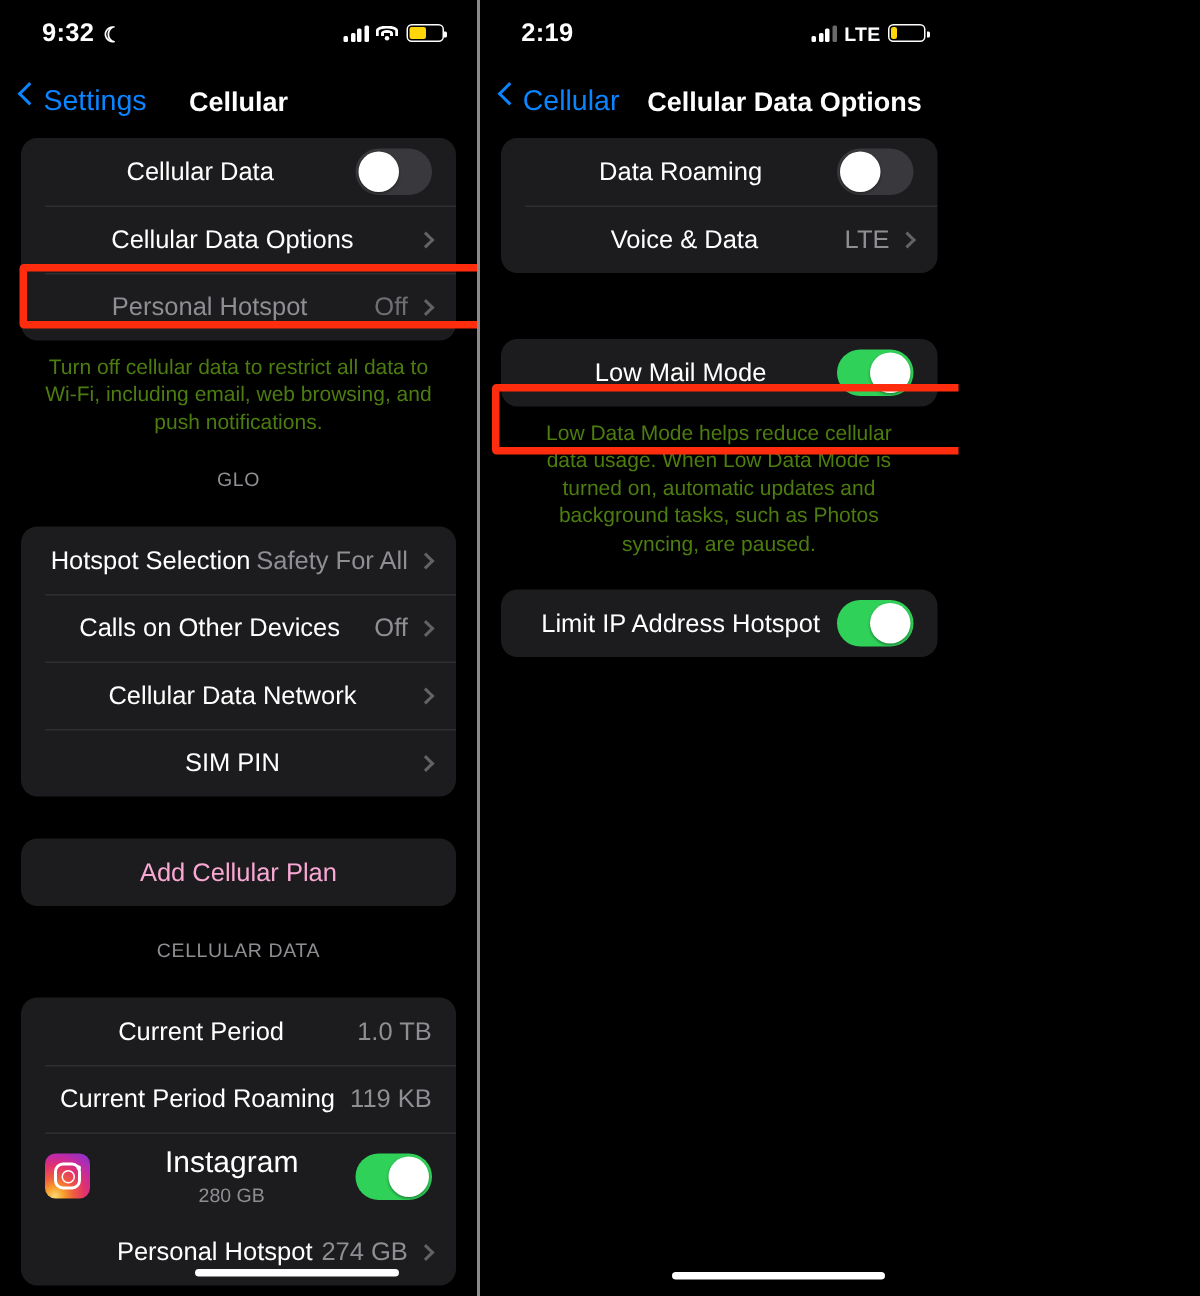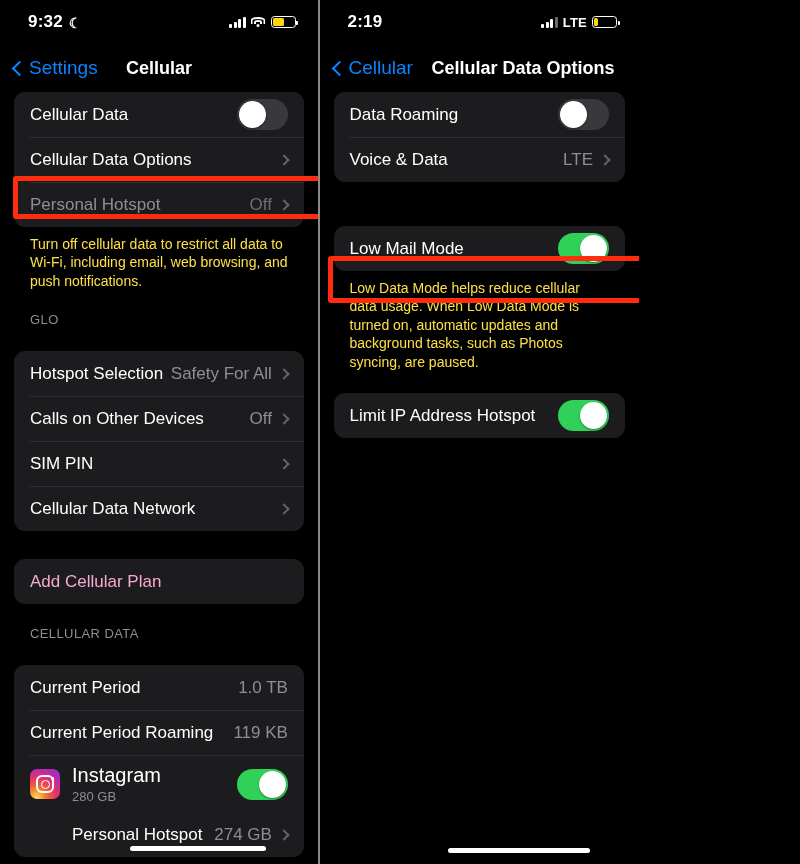--- a/index.html
+++ b/index.html
@@ -35,37 +35,37 @@
   .wifi .w1 { width: 15px; height: 7px; top: 0; }
   .wifi .w2 { width: 8px; height: 4px; top: 3.5px; }
   .wifi .w3 { width: 3px; height: 3px; top: 7px; border-radius: 50%; border: none; background: #fff; }
   .lte { font-size: 13px; font-weight: bold; letter-spacing: .2px; }
   .battery { position: relative; width: 25px; height: 12px; border: 1.5px solid #fff; border-radius: 3.5px; padding: 1.2px; }
   .battery:after { content:""; position: absolute; right: -3.5px; top: 3.5px; width: 2px; height: 4px; background: #fff; border-radius: 0 1px 1px 0; }
   .battery b { display: block; height: 100%; background: #ffd60a; border-radius: 1.5px; }
 
   
   .navbar { position: relative; height: 48px; display: flex; align-items: center; padding: 0 14px; }
-  .back { display: flex; align-items: center; gap: 4px; color: #0a84ff; font-size: 19px; cursor: pointer; }
+  .back { display: flex; align-items: flex-start; gap: 4px; color: #0a84ff; font-size: 19px; cursor: pointer; }
   .chev-l { width: 11px; height: 11px; border-left: 2.6px solid #0a84ff; border-bottom: 2.6px solid #0a84ff; transform: rotate(45deg); }
   .nav-title { position: absolute; left: 0; right: 0; text-align: center; color: #fff; font-size: 18px; font-weight: bold; pointer-events: none; }
   .phone.right .nav-title { text-align: left; left: 112px; }
 
   
-  .content { padding: 0 14px; }
+  .content { padding: 0 14px; text-align: center; }
   .group { background: #1c1c1e; border-radius: 11px; overflow: hidden; }
   .row { position: relative; display: flex; align-items: center; min-height: 45px; padding: 0 16px; color: #fff; font-size: 17px; }
   .row + .row:before { content:""; position:absolute; left:16px; right:0; top:0; height:1px; background:#2f2f31; }
   .row .label { flex: 1; }
   .row .label.dim { color: #8e8e93; }
   .row .value { color: #8e8e93; font-size: 17px; margin-right: 8px; }
   .row .value.dim { color: #6e6e73; }
   .chev { width: 8px; height: 8px; border-right: 2px solid #636366; border-top: 2px solid #636366; transform: rotate(45deg); flex: none; }
   .sectionhdr { color: #8e8e93; font-size: 13px; letter-spacing: .4px; padding: 22px 16px 24px; }
-  .footer { color: #fde047; font-size: 14px; line-height: 1.32; padding: 8px 16px 0; }
+  .footer { color: #4d7c0f; font-size: 14px; line-height: 1.32; padding: 8px 16px 0; }
   .link { color: #f9a8d4; }
 
   
   .toggle { width: 51px; height: 31px; border-radius: 16px; position: relative; flex: none; background: #39393d; }
   .toggle.on { background: #30d158; }
   .toggle .knob { position: absolute; top: 2px; left: 2px; width: 27px; height: 27px; border-radius: 50%; background: #fff; box-shadow: 0 1px 2px rgba(0,0,0,.4); }
   .toggle.on .knob { left: 22px; }
 
   
   .approw { display: flex; align-items: center; min-height: 58px; padding: 0 16px; position: relative; }
@@ -152,25 +152,25 @@
           <span class="label">Hotspot Selection</span>
           <span class="value">Safety For All</span>
           <span class="chev"></span>
         </div>
         <div class="row">
           <span class="label">Calls on Other Devices</span>
           <span class="value">Off</span>
           <span class="chev"></span>
         </div>
         <div class="row">
+          <span class="label">Cellular Data Network</span>
+          <span class="chev"></span>
+        </div>
+        <div class="row">
           <span class="label">SIM PIN</span>
-          <span class="chev"></span>
-        </div>
-        <div class="row">
-          <span class="label">Cellular Data Network</span>
           <span class="chev"></span>
         </div>
       </div>
 
       <div style="height:28px"></div>
 
       <div class="group">
         <div class="row">
           <span class="label link">Add Cellular Plan</span>
         </div>

